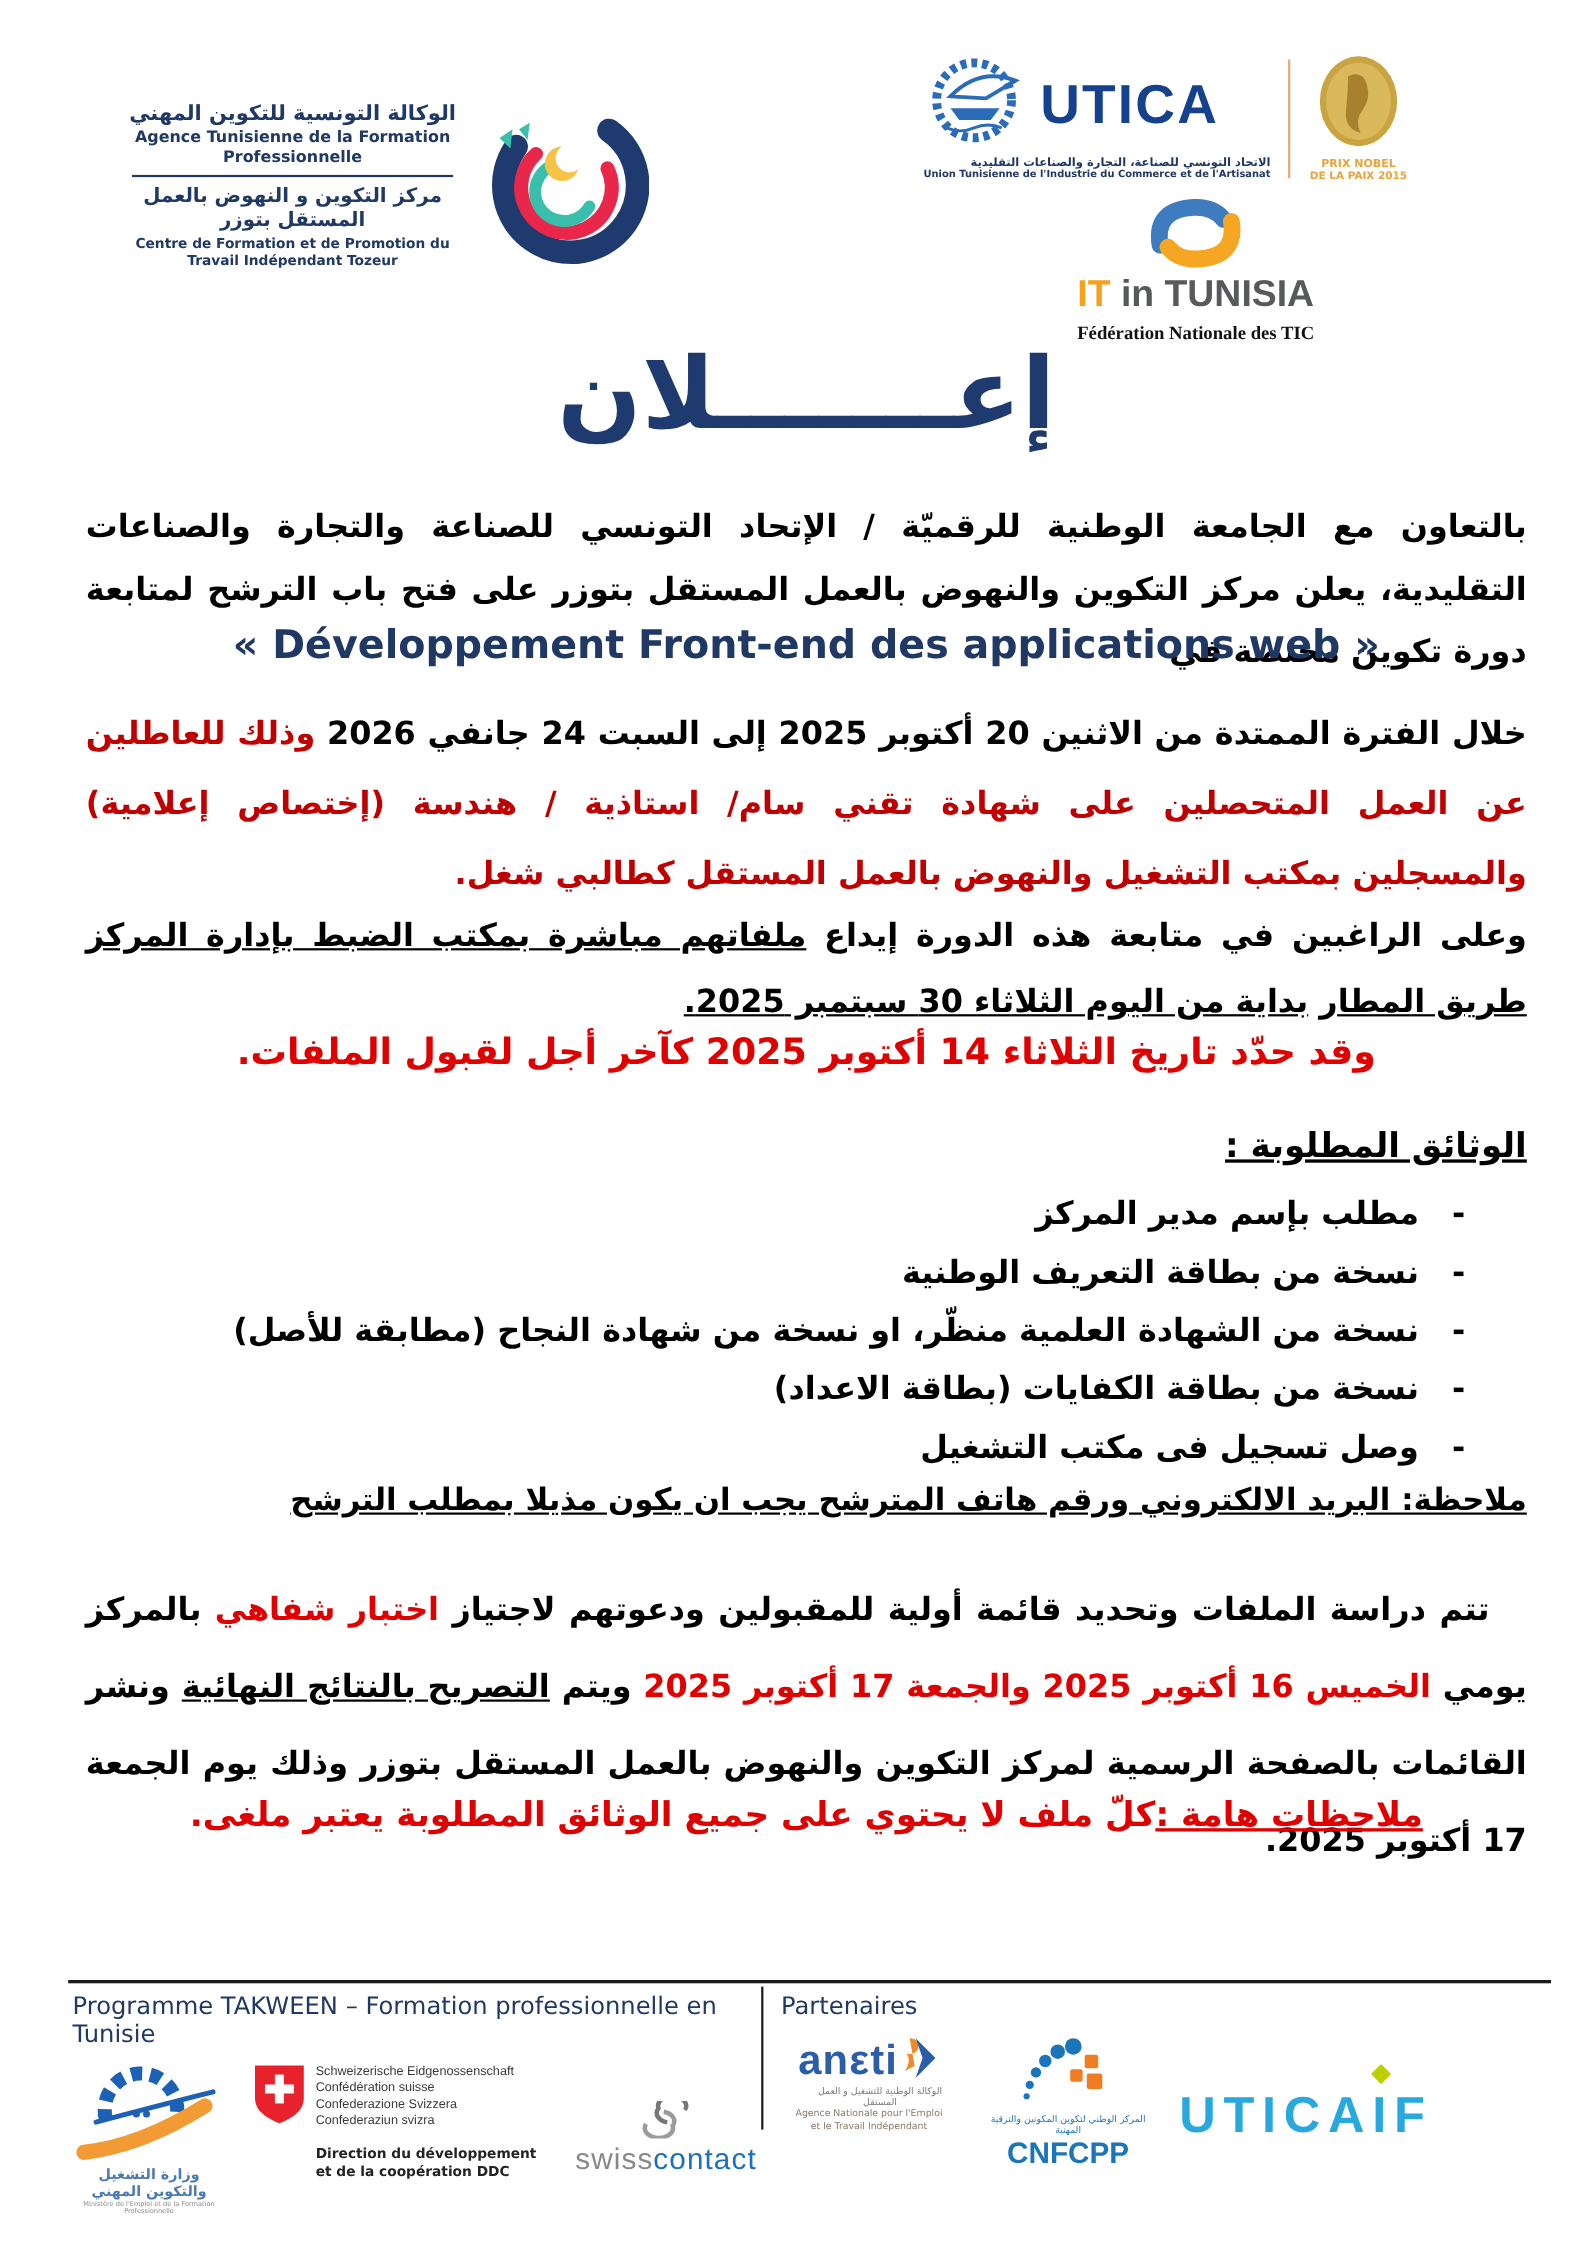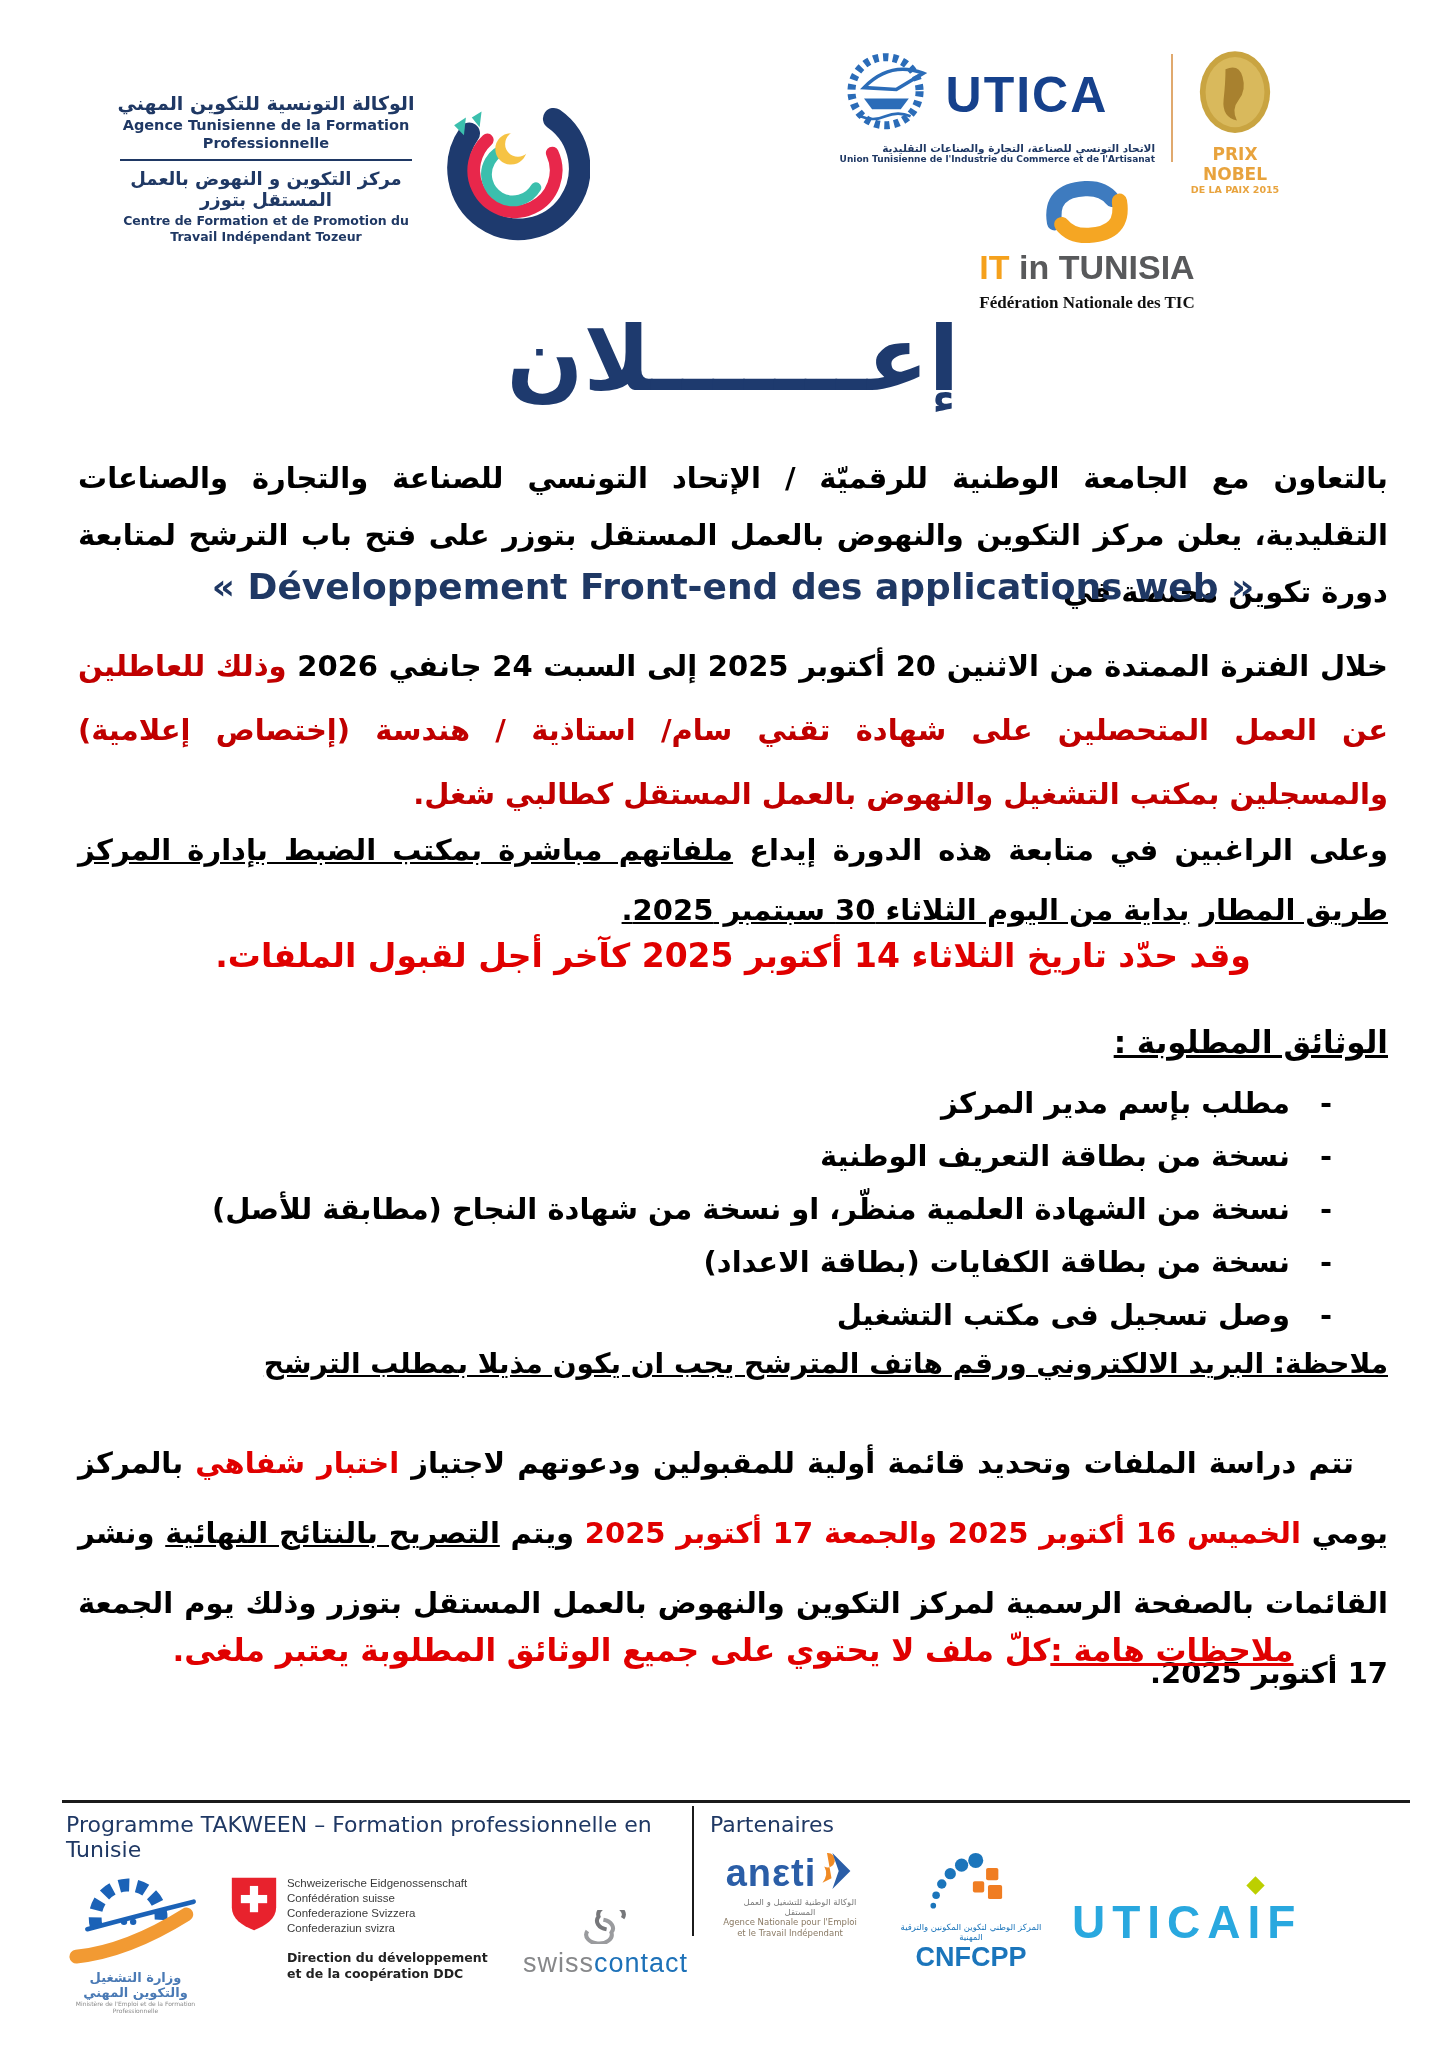--- a/index.html
+++ b/index.html
@@ -19,21 +19,21 @@
 
   
   .utica-row{right:185px;top:50px;display:flex;align-items:flex-start;gap:16px;}
   .utica-main{text-align:right;}
   .utica-top{display:flex;align-items:center;gap:6px;}
   .utica-word{font-size:50px;font-weight:bold;color:#16418C;letter-spacing:2px;font-family:"Liberation Sans",sans-serif;}
   .utica-ar{font-size:10.5px;font-weight:bold;color:#1F3864;margin-top:2px;}
   .utica-fr{font-size:9px;font-weight:bold;color:#1F3864;}
   .utica-div{width:2px;height:108px;background:#E0A96E;margin-top:4px;}
   .nobel{width:92px;text-align:center;}
-  .nobel-l1{font-size:17px;font-weight:bold;color:#E8A33D;margin-top:2px;}
+  .nobel-l1{font-size:10px;font-weight:bold;color:#E8A33D;margin-top:2px;}
   .nobel-l2{font-size:9.5px;font-weight:bold;color:#E8A33D;}
 
   
   .itblock{left:952px;top:176px;width:270px;text-align:center;}
   .it-text{font-size:34px;font-weight:bold;font-family:"Liberation Sans",sans-serif;margin-top:-4px;}
   .it-orange{color:#F5A11C;}
   .it-gray{color:#58595B;}
   .it-sub{font-size:17px;font-weight:bold;font-family:"Liberation Serif",serif;color:#111;margin-top:6px;}
 
   

